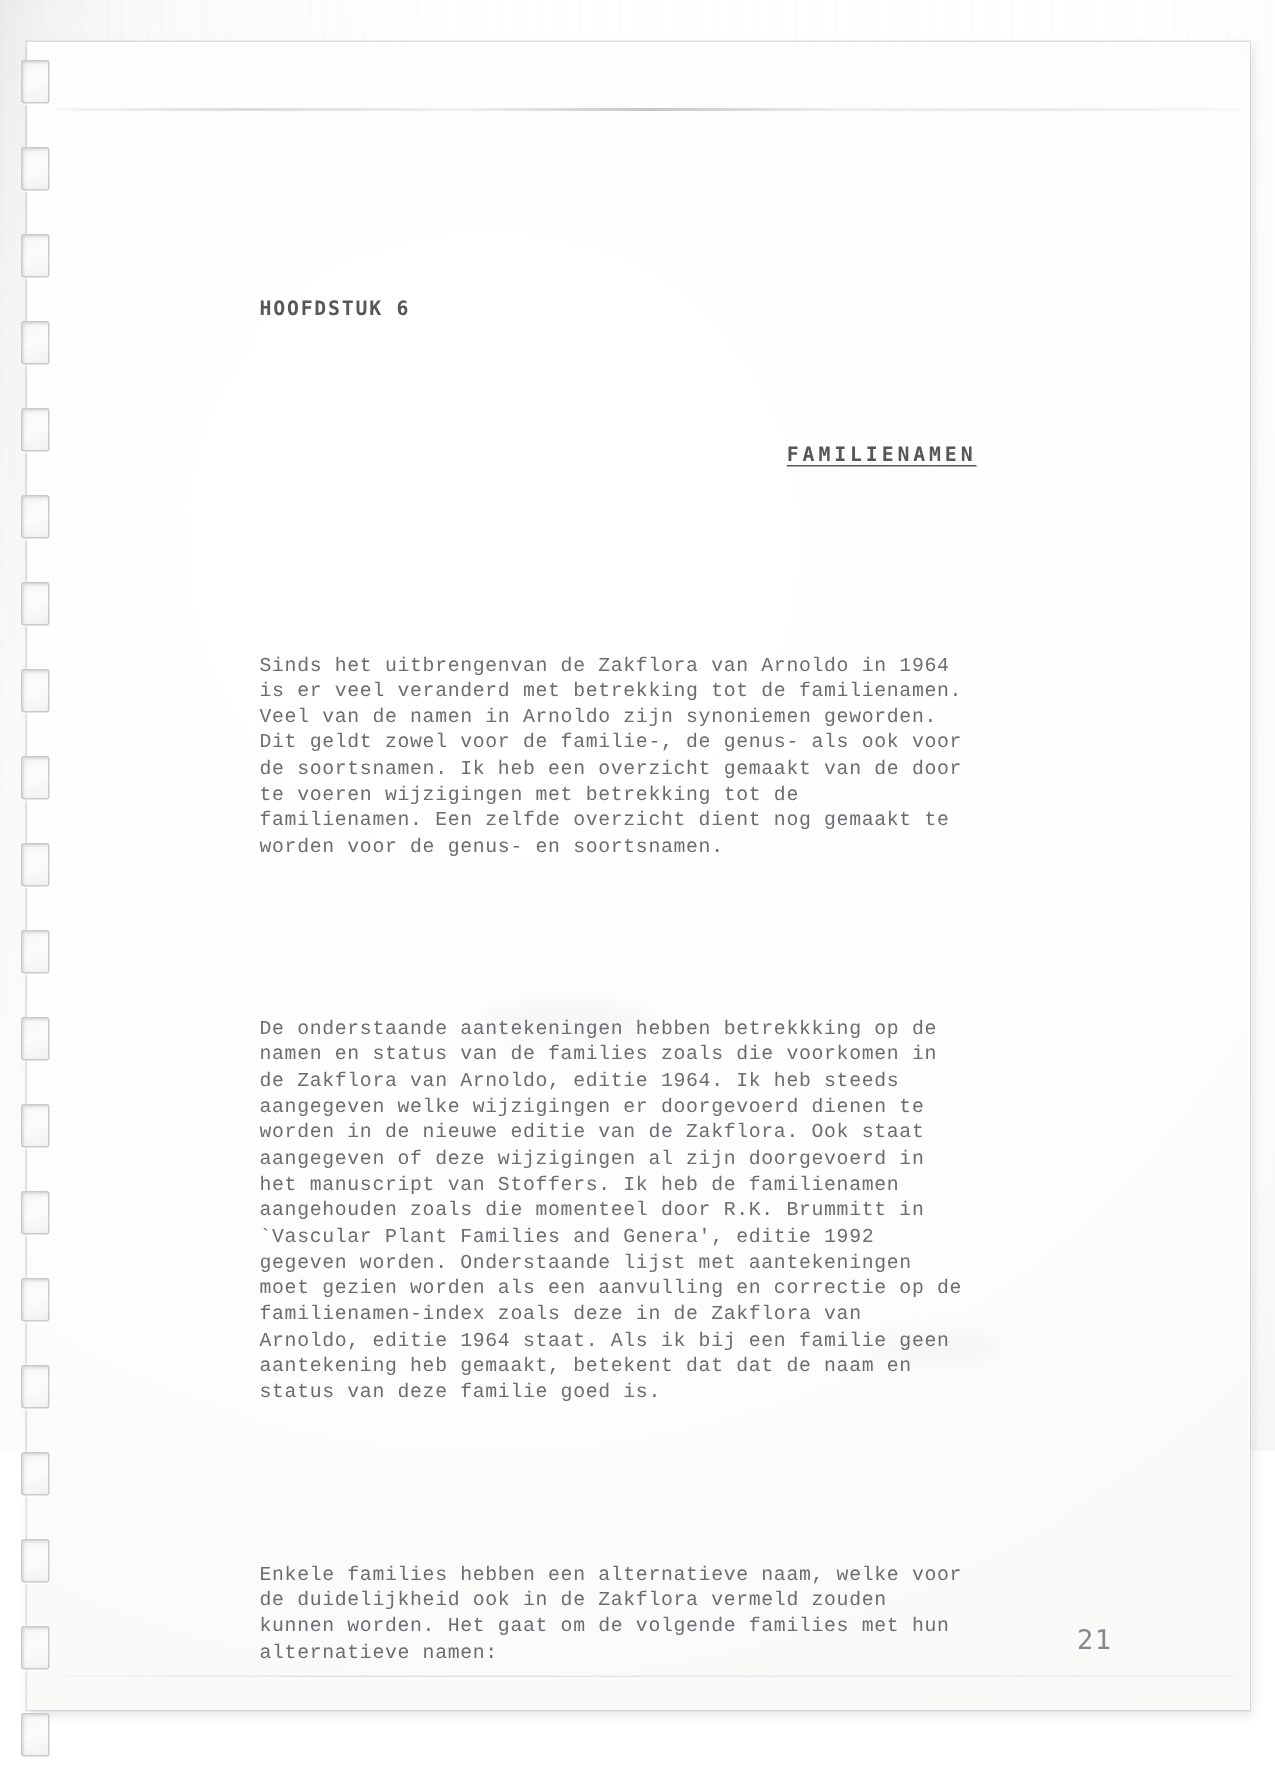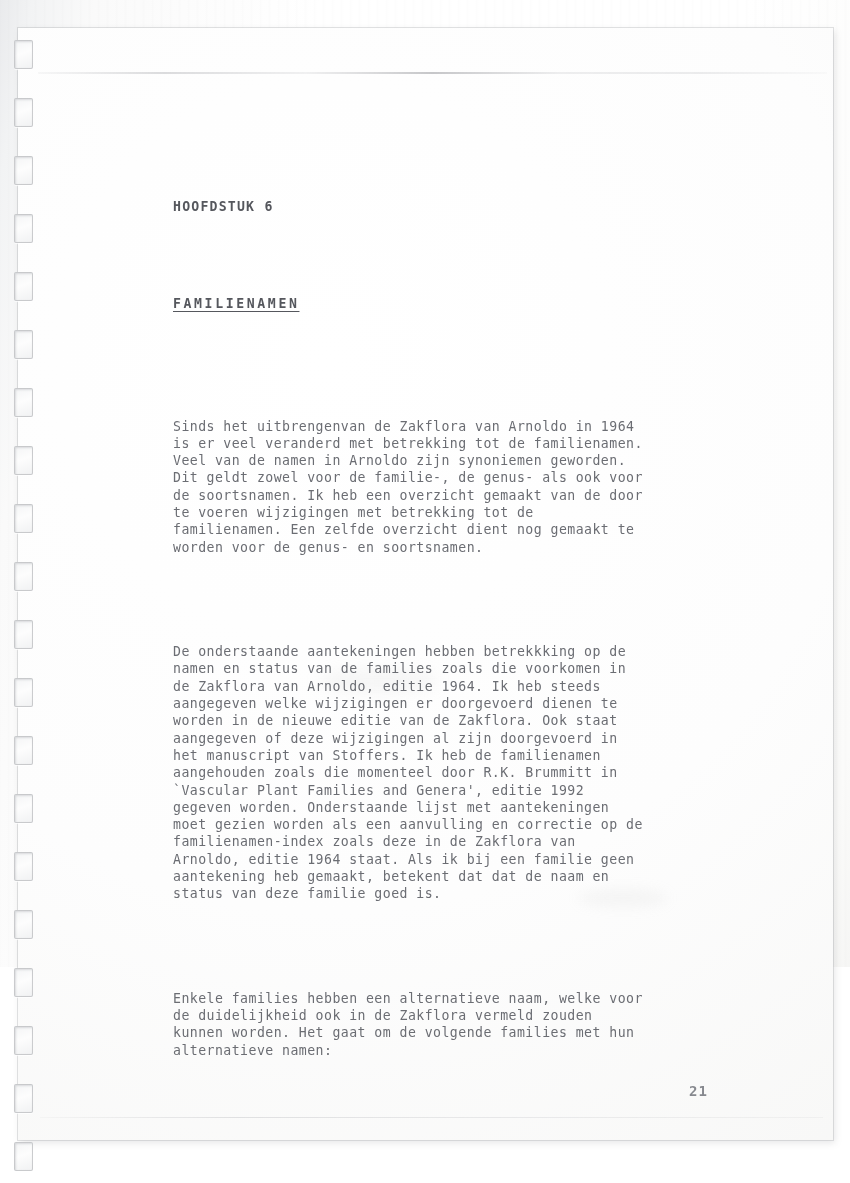--- a/index.html
+++ b/index.html
@@ -117,50 +117,50 @@
   }
 
   .chapter {
     font-weight: bold;
     letter-spacing: 1.2px;
     color: #55575d;
     margin: 0 0 28px 0;
   }
 
   .doctitle {
-    text-align: left;
+    text-align: right;
     font-weight: bold;
     letter-spacing: 2.6px;
     color: #55575d;
     text-decoration: underline;
     text-underline-offset: 3px;
     margin: 0 0 36px 0;
     padding-right: 122px;
   }
 
   .sec-head {
     font-weight: bold;
     letter-spacing: 0.7px;
     color: #56585e;
     margin: 0;
   }
 
   .para {
-    margin: 0 0 18px 0;
+    margin: 17px 0 18px 0;
     white-space: pre-wrap;
+    font-family: Liberation Mono, monospace;
   }
   .para:last-of-type { margin-bottom: 0; }
   .folio-num {
     position: absolute;
-    left: 671px;
+    left: 700px;
     top: 1055px;
     color: #86888e;
-    font-size: 14px;
+    font-size: 18px;
     letter-spacing: 1px;
-    font-weight: bold;
   }
 
   
   .smudge {
     position: absolute;
     border-radius: 50%;
     pointer-events: none;
   }
 </style>
 </head>

